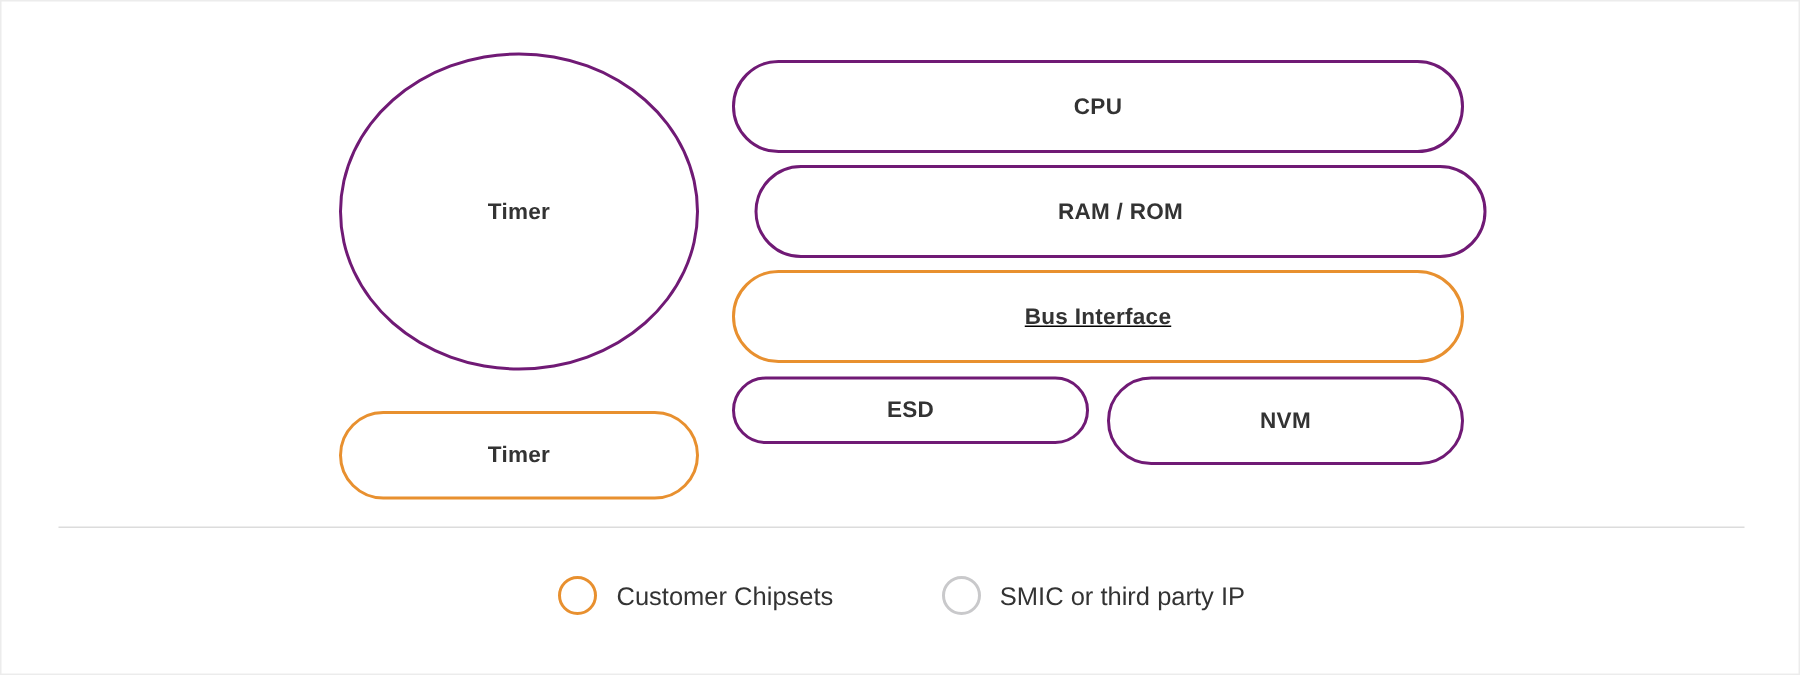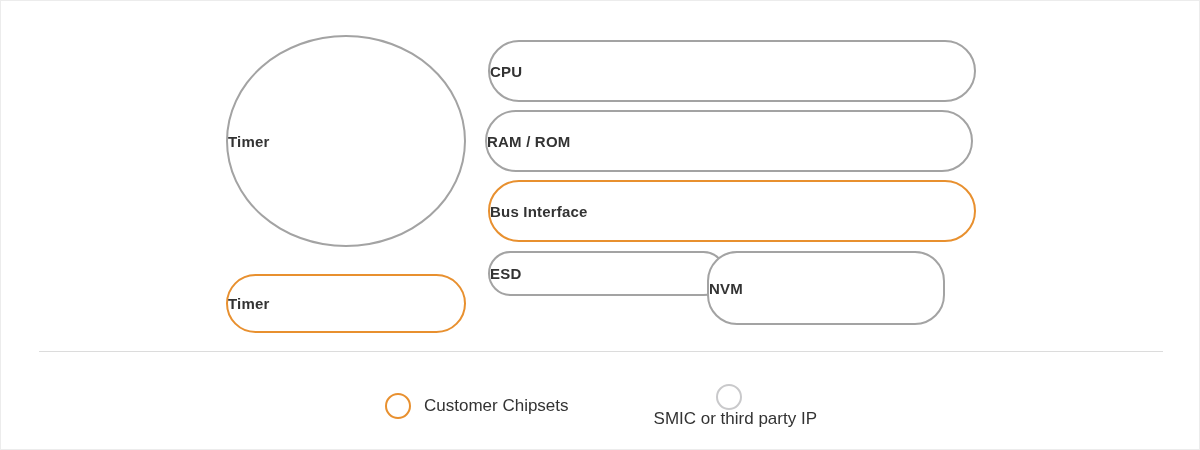--- a/index.html
+++ b/index.html
@@ -20,22 +20,22 @@
     overflow: hidden;
   }
 
   
   .block {
     position: absolute;
     box-sizing: border-box;
     background: #ffffff;
     display: flex;
     align-items: center;
-    justify-content: flex-start;
-    border: 2px solid #a3a3a3;
+    justify-content: center;
+    border: 2px solid #701a75;
   }
   .block.orange {
     border-color: #e8902f;
   }
   .block-label {
     font-size: 15px;
     font-weight: bold;
     color: #333333;
     letter-spacing: 0.2px;
     line-height: 1;
@@ -47,27 +47,27 @@
   #analog-block {
     left: 225px;
     top: 34px;
     width: 240px;
     height: 212px;
     border-radius: 50%;
   }
 
   
   #cpu-block      { left: 487px; top: 39px;  width: 488px; height: 62px;  border-radius: 31px; }
-  #ram-rom-block  { left: 484px; top: 109px; width: 488px; height: 62px;  border-radius: 31px; }
-  #bus-block      { left: 487px; top: 179px; width: 488px; height: 62px;  border-radius: 31px; }
+  #ram-rom-block  { left: 502px; top: 109px; width: 488px; height: 62px;  border-radius: 31px; }
+  #bus-block      { left: 487px; top: 179px; width: 488px; height: 62px;  border-radius: 31px; text-decoration: underline; }
 
   
   #timer-block { left: 225px; top: 250px; width: 240px; height: 59px; border-radius: 30px; margin-top: 23px; }
   #esd-block   { left: 487px; top: 250px; width: 238px; height: 45px; border-radius: 30px; }
-  #nvm-block   { left: 706px; top: 250px; width: 238px; height: 74px; border-radius: 30px; }
+  #nvm-block   { left: 737px; top: 250px; width: 238px; height: 59px; border-radius: 30px; }
 
   
   #divider {
     position: absolute;
     left: 38px;
     top: 350px;
     width: 1124px;
     height: 1px;
     background: #dcdcdc;
   }
@@ -81,21 +81,20 @@
     display: flex;
     justify-content: center;
     align-items: center;
   }
   .legend-item {
     display: flex;
     align-items: center;
   }
   .legend-item + .legend-item {
     margin-left: 72px;
-    flex-direction: column;
   }
   .legend-dot {
     width: 26px;
     height: 26px;
     border-radius: 50%;
     box-sizing: border-box;
     background: #ffffff;
     flex: 0 0 auto;
   }
   .legend-dot.orange { border: 2px solid #e8902f; }

